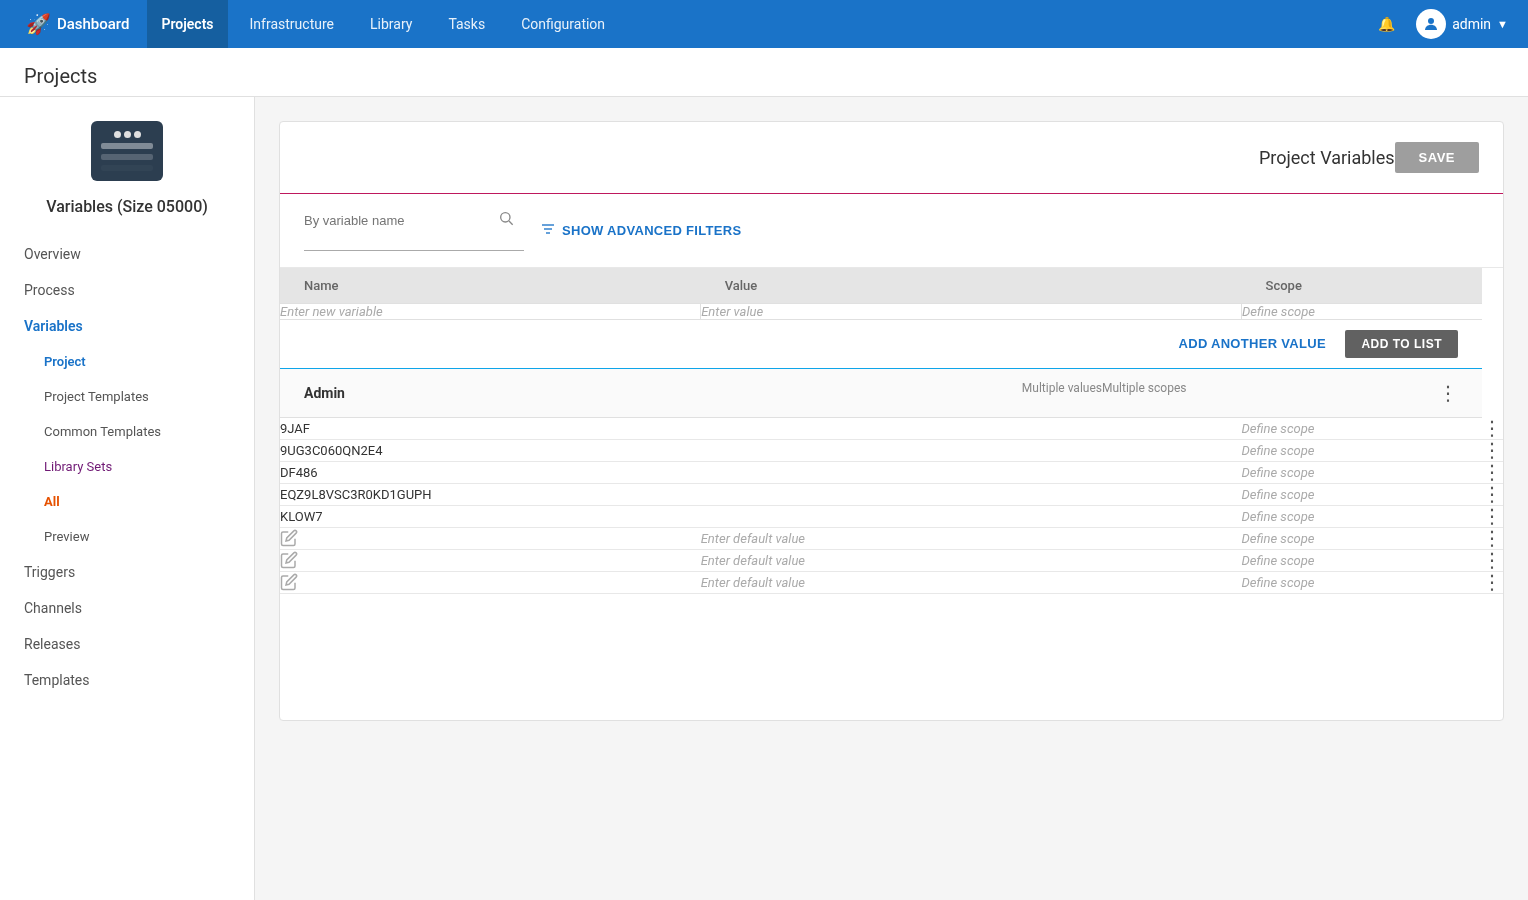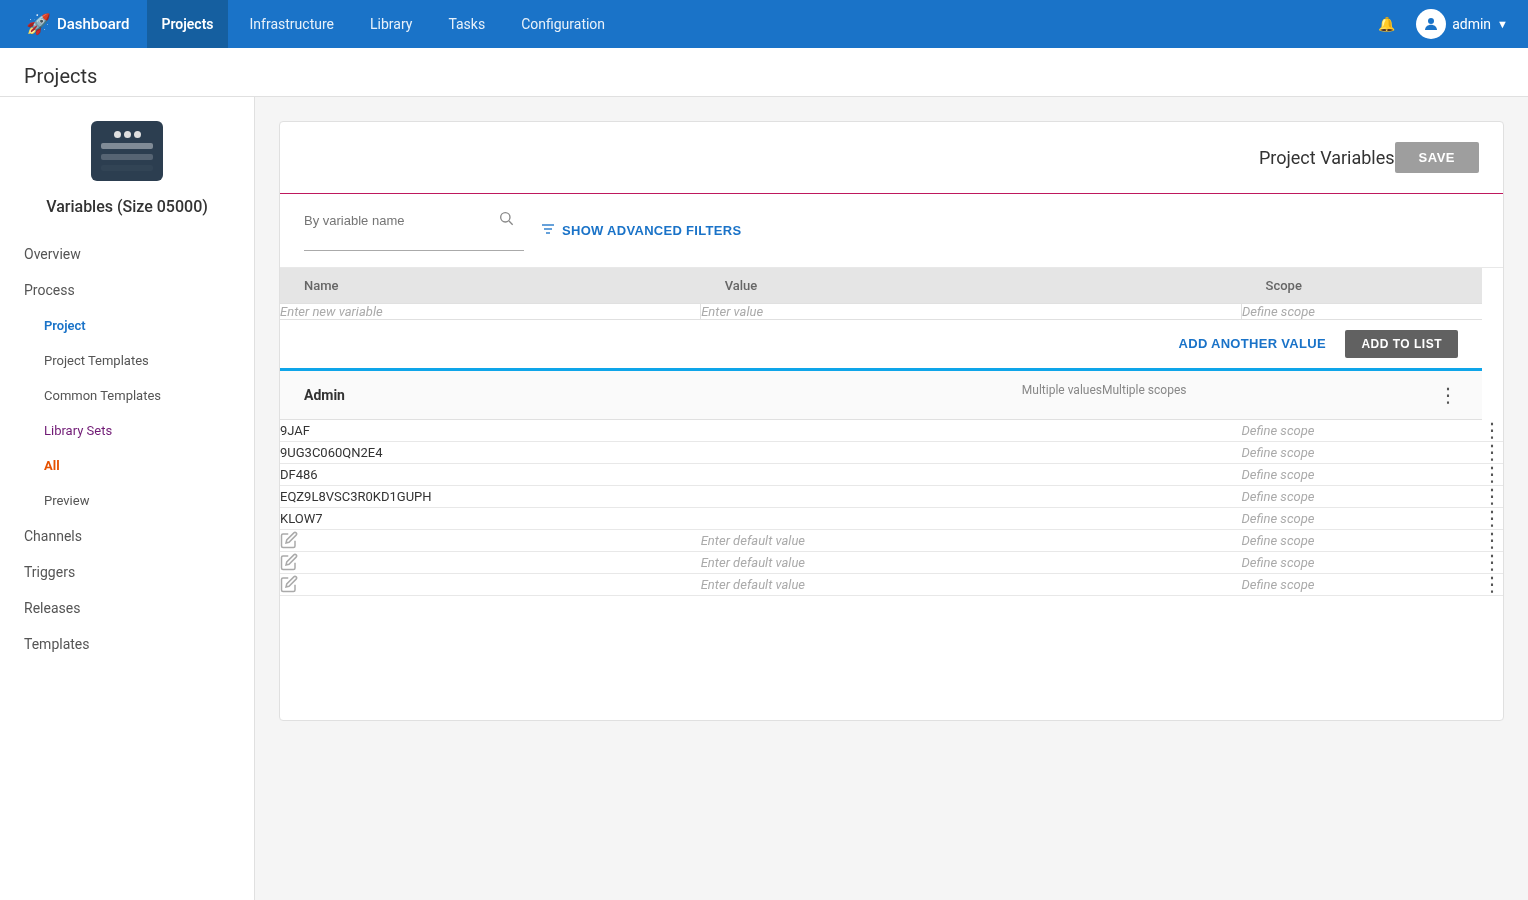--- a/index.html
+++ b/index.html
@@ -165,21 +165,21 @@
       border-bottom: 1px solid #e0e0e0;
       font-size: 13px; color: #aaa;
       font-style: italic;
     }
     .new-var-cell.value { border-left: 1px solid #e0e0e0; }
     .new-var-cell.scope { border-left: 1px solid #e0e0e0; }
 
     
     .add-row td {
       padding: 10px 24px;
-      border-bottom: 3px solid #0ea5e9;
+      border-bottom: 1px solid #0ea5e9;
       text-align: right;
     }
     .add-another-btn {
       background: none; border: none;
       color: #1a73c8; font-size: 13px; font-weight: 600;
       letter-spacing: 0.3px; cursor: pointer; margin-right: 16px;
     }
     .add-to-list-btn {
       background: #616161; color: #fff;
       border: none; padding: 7px 16px;
@@ -278,43 +278,46 @@
       </div>
     </div>
     <div class="sidebar-project-name">Variables (Size 05000)</div>
 
     <div class="sidebar-nav-item">
       <span>Overview</span>
     </div>
     <div class="sidebar-nav-item">
       <span>Process</span>
     </div>
+    <div class="sidebar-nav-item active">
+      <span>Variables</span>
+    </div>
     <div class="sidebar-nav-item sub active">
       <span>Project</span>
     </div>
     <div class="sidebar-nav-item sub">
       <span>Project Templates</span>
     </div>
     <div class="sidebar-nav-item sub">
       <span>Common Templates</span>
     </div>
     <div class="sidebar-nav-item sub highlight">
       <span>Library Sets</span>
     </div>
     <div class="sidebar-nav-item sub highlight active">
       <span>All</span>
     </div>
     <div class="sidebar-nav-item sub">
       <span>Preview</span>
     </div>
     <div class="sidebar-nav-item">
+      <span>Triggers</span>
+    </div>
+    <div class="sidebar-nav-item">
       <span>Channels</span>
-    </div>
-    <div class="sidebar-nav-item">
-      <span>Triggers</span>
     </div>
     <div class="sidebar-nav-item">
       <span>Releases</span>
     </div>
     <div class="sidebar-nav-item">
       <span>Templates</span>
     </div>
   </aside>
 
   <main class="main-content">

